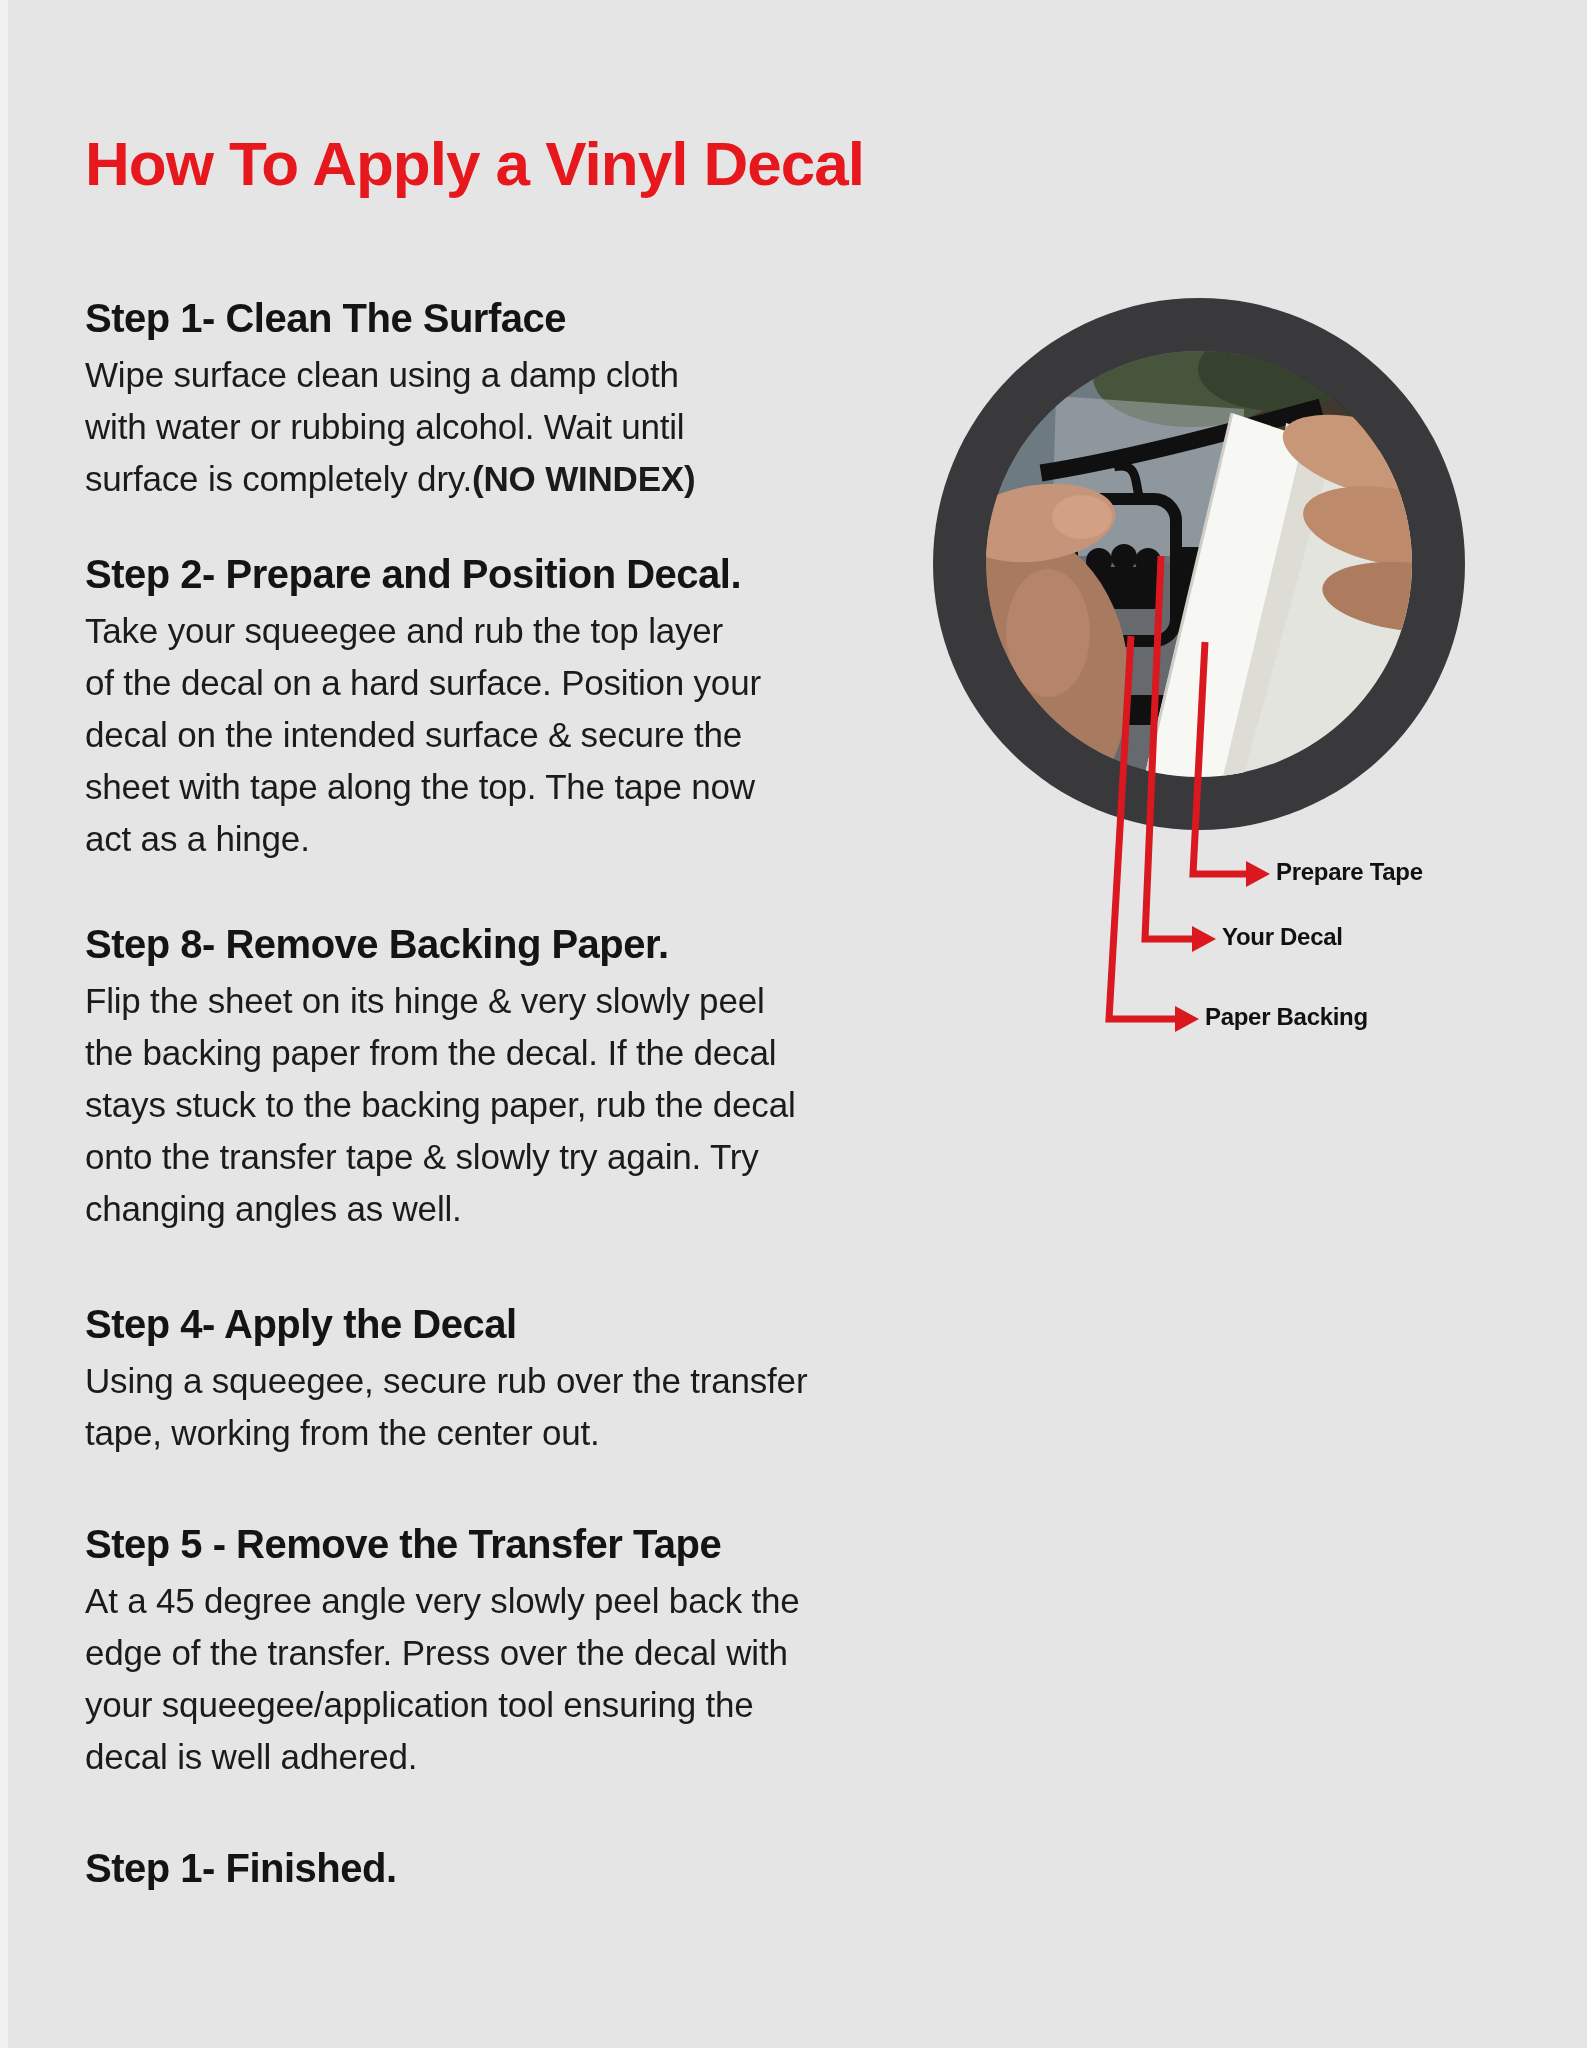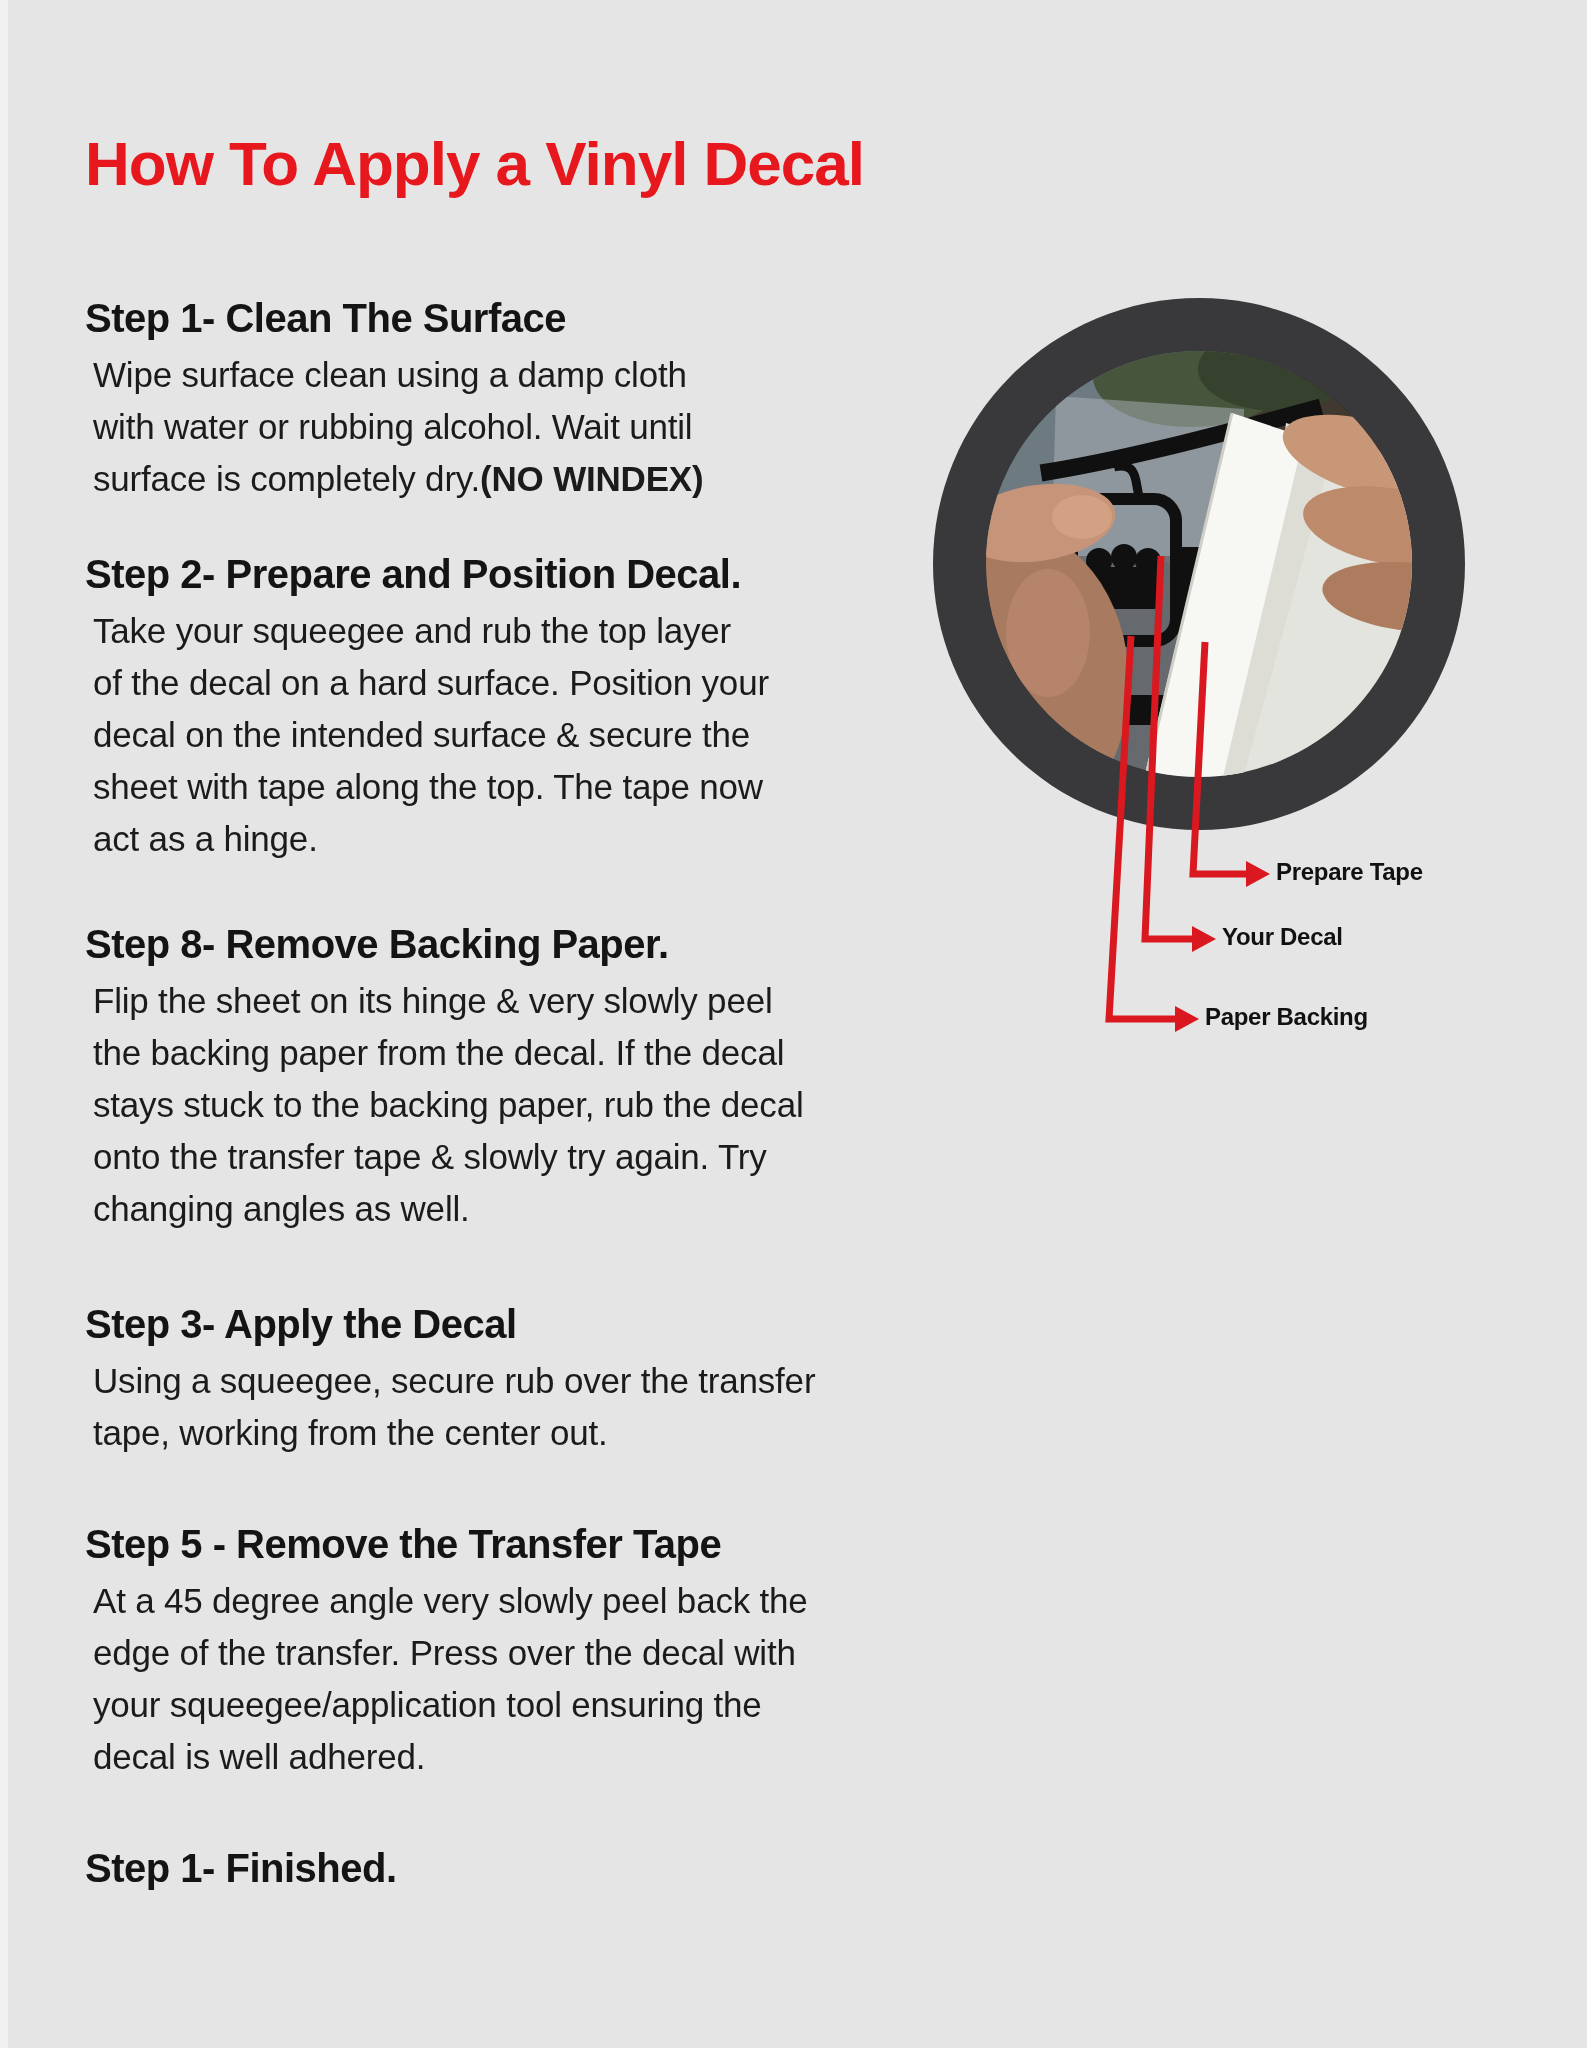--- a/index.html
+++ b/index.html
@@ -17,21 +17,21 @@
     position:absolute;left:85px;top:128px;margin:0;
     font-size:62px;font-weight:700;letter-spacing:-1px;
     white-space:nowrap;
   }
   .step{position:absolute;left:85px;margin:0;}
   .step h2{
     margin:0;font-size:40px;font-weight:700;letter-spacing:-0.5px;
     color:#141414;white-space:nowrap;
   }
   .step p{
-    margin:8px;font-size:35px;line-height:52px;letter-spacing:-0.2px;
+    margin:0;font-size:35px;line-height:52px;letter-spacing:-0.2px;
     color:#1b1b1b;
   }
   .pre{white-space:pre-line;}
   .step p b{font-weight:700;}
   
   .fig{
     position:absolute;left:933px;top:298px;width:532px;height:532px;
     border-radius:50%;
     z-index:1;
   }
@@ -76,21 +76,21 @@
   <section class="step" style="top:922px">
     <h2>Step 8- Remove Backing Paper.</h2>
     <p class="pre" style="margin-top:8px">Flip the sheet on its hinge &amp; very slowly peel
 the backing paper from the decal. If the decal
 stays stuck to the backing paper, rub the decal
 onto the transfer tape &amp; slowly try again. Try
 changing angles as well.</p>
   </section>
 
   <section class="step" style="top:1302px">
-    <h2>Step 3- Apply the Decal</h2>
+    <h2>Step 4- Apply the Decal</h2>
     <p class="pre" style="margin-top:8px">Using a squeegee, secure rub over the transfer
 tape, working from the center out.</p>
   </section>
 
   <section class="step" style="top:1522px">
     <h2>Step 5 - Remove the Transfer Tape</h2>
     <p class="pre" style="margin-top:8px">At a 45 degree angle very slowly peel back the
 edge of the transfer. Press over the decal with
 your squeegee/application tool ensuring the
 decal is well adhered.</p>

